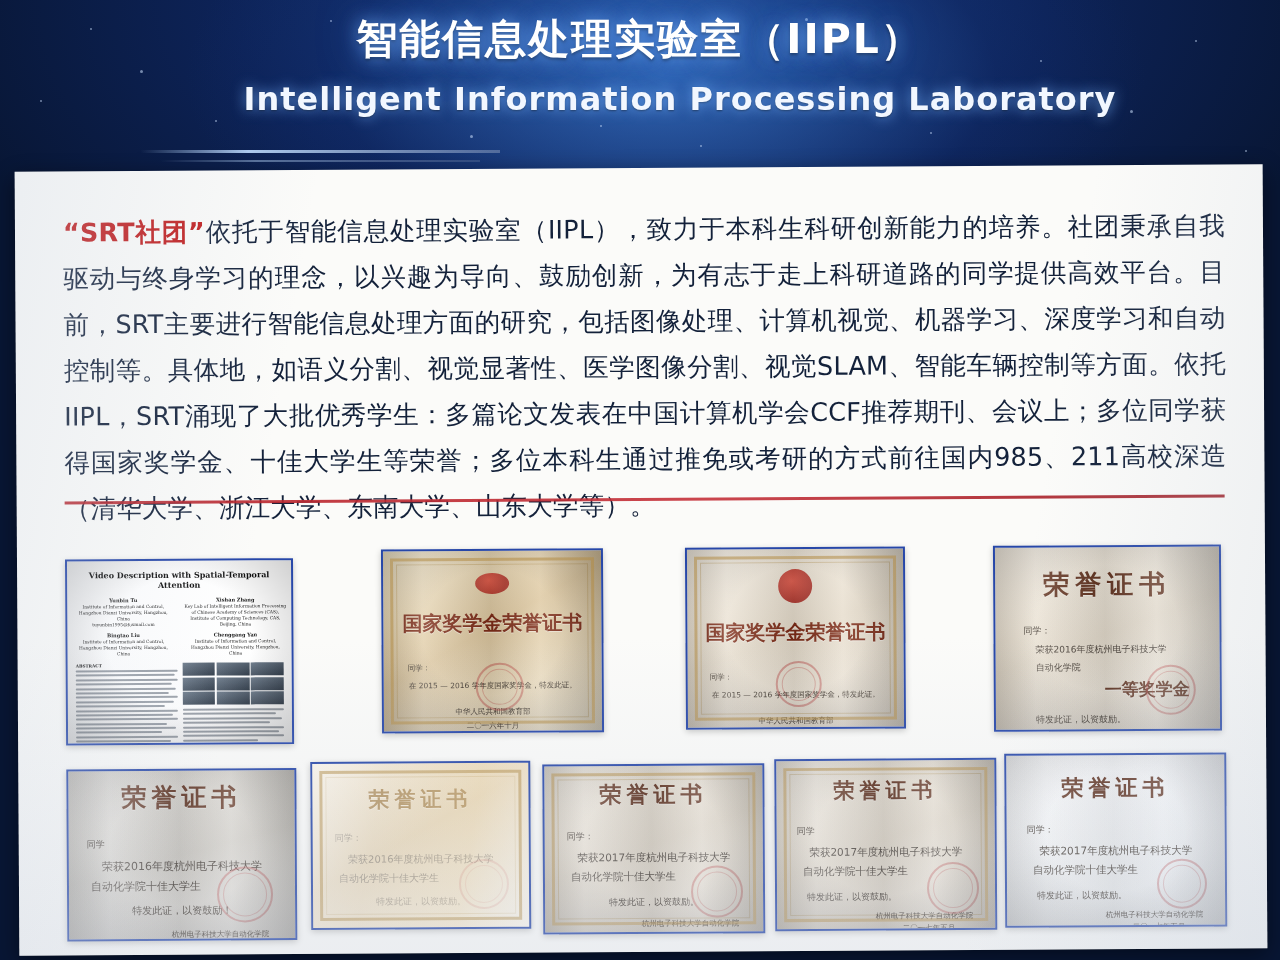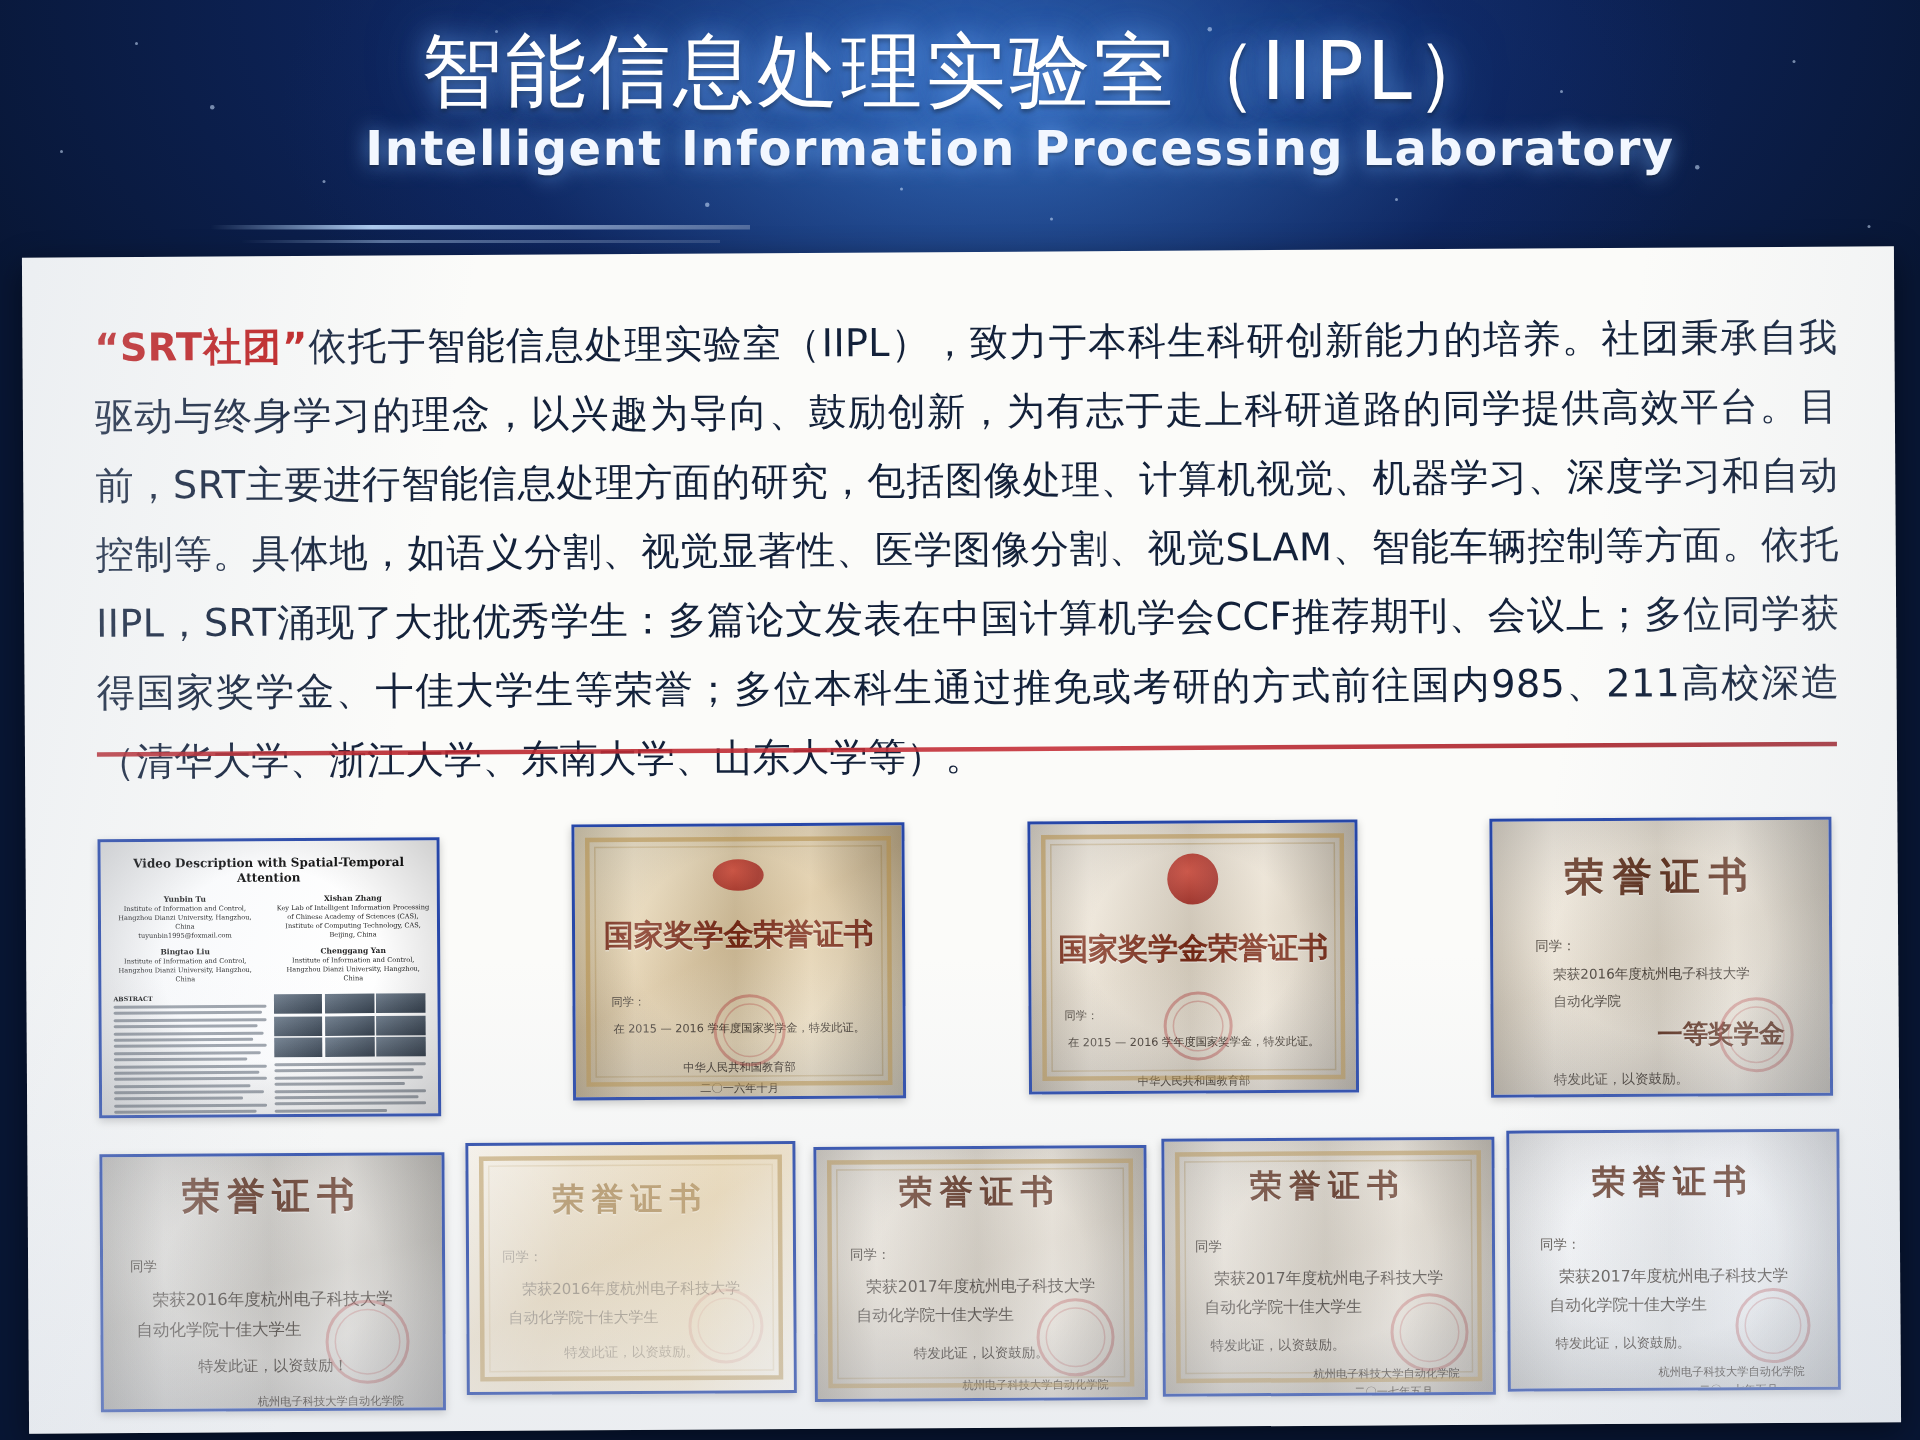--- a/index.html
+++ b/index.html
@@ -36,22 +36,22 @@
     background: linear-gradient(90deg, rgba(255,255,255,0) 0%, rgba(190,220,255,.9) 30%, rgba(255,255,255,.25) 100%);
     filter: blur(.4px);
   }
   .glowline.two {
     left: 160px; top: 160px; width: 320px; height: 2px; opacity: .5;
   }
   .title-cn {
     position: absolute; left: 0; top: 12px; width: 1280px;
     text-align: center;
     font-family: "DejaVu Sans", sans-serif;
-    font-weight: normal;
-    font-size: 54px;
+    font-weight: bold;
+    font-size: 41px;
     letter-spacing: 2px;
     color: #ffffff;
     text-shadow: 0 0 18px rgba(120,180,255,.85), 0 0 40px rgba(60,120,220,.6), 0 2px 3px rgba(0,0,0,.5);
   }
   .title-en {
     position: absolute; left: 0; top: 80px; width: 1280px;
     text-align: center;
     font-family: "DejaVu Sans", sans-serif;
     font-weight: bold;
     font-size: 32px;

